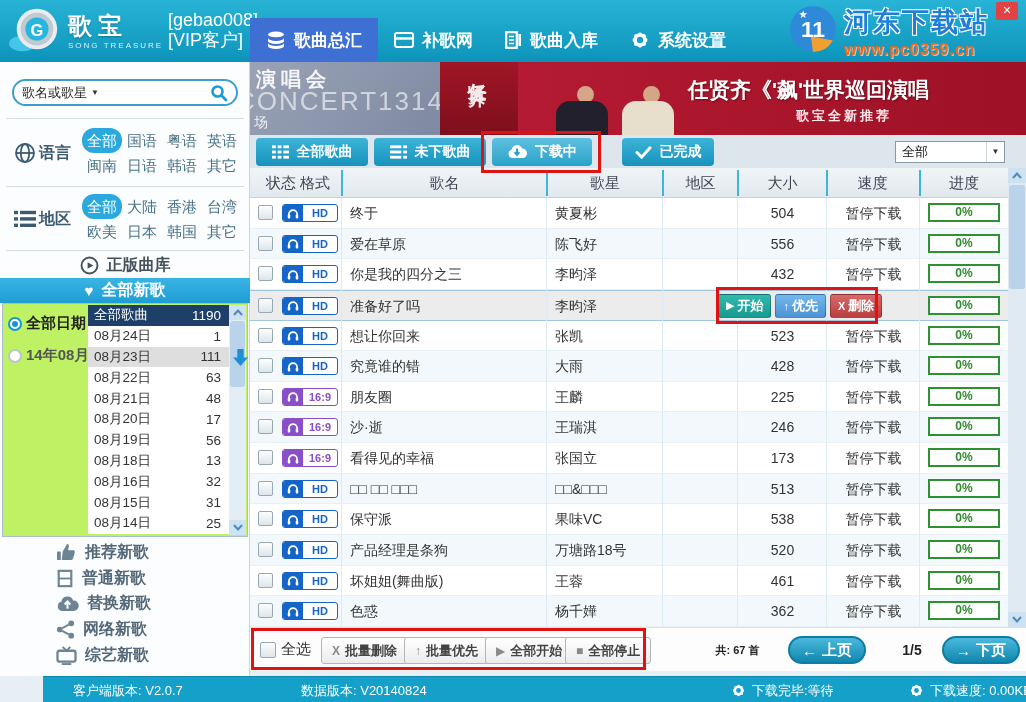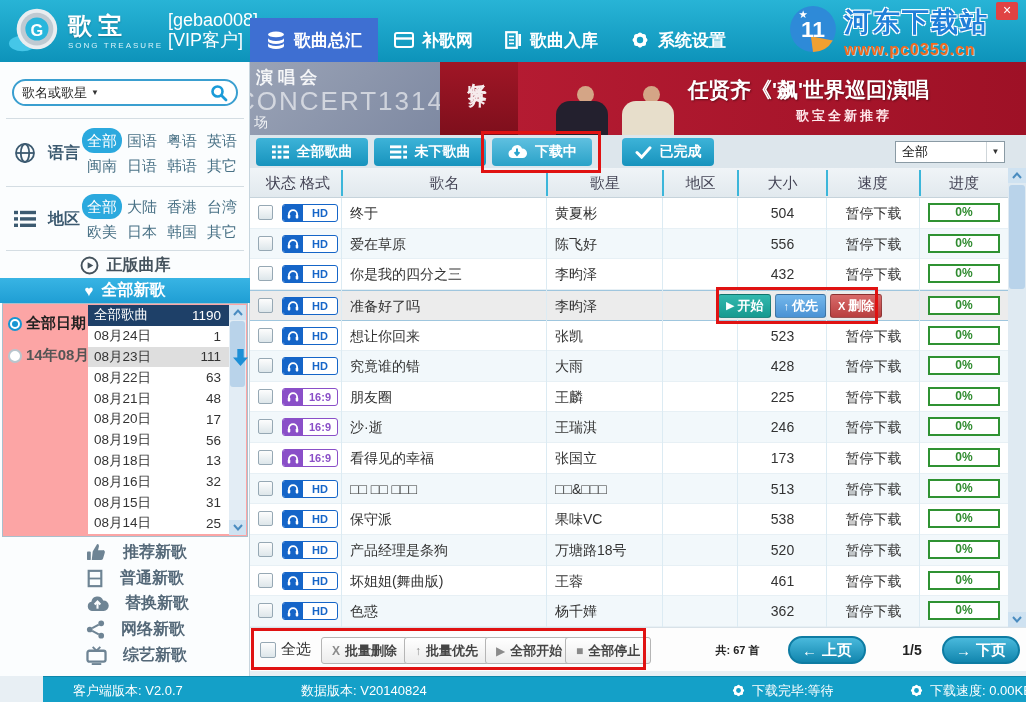--- a/index.html
+++ b/index.html
@@ -32,60 +32,60 @@
 
   
   .sidebar { position:absolute; left:0; top:62px; width:250px; height:614px; background:#fbfdfe; border-right:1px solid #c7d5de; }
   .searchbox { position:absolute; left:12px; top:17px; width:226px; height:27px; background:#fff;
                border:2px solid #3a9fd0; border-radius:14px; display:flex; align-items:center; padding:0 8px; }
   .search-cat { font-size:13px; color:#222; }
   .search-caret { font-size:8px; color:#333; margin-left:4px; }
   .search-input { flex:1; border:none; outline:none; font-size:13px; min-width:10px; background:transparent; }
   .sb-divider { position:absolute; left:6px; width:238px; border-top:1px solid #d4dde3; }
   .filter-block { position:absolute; left:0; width:250px; height:62px; display:flex; align-items:center; }
-  .filter-head { display:flex; align-items:center; gap:12px; width:82px; padding-left:14px; }
+  .filter-head { display:flex; align-items:center; gap:3px; width:82px; padding-left:14px; }
   .filter-label { font-size:16px; font-weight:bold; color:#3c5a70; }
   .chips { width:166px; display:flex; flex-wrap:wrap; }
   .chip { width:40px; height:25px; line-height:25px; text-align:center; font-size:15px; color:#4a7286; border-radius:12px; cursor:default; }
   .chip.on { background:#2ba9de; color:#fff; }
   .licensed { position:absolute; left:0; top:190px; width:250px; height:26px; display:flex; align-items:center; justify-content:center; gap:8px; }
   .licensed-label { font-size:16px; font-weight:bold; color:#44525c; }
   .newsongs-bar { position:absolute; left:0; top:216px; width:250px; height:25px;
                   background:linear-gradient(#38b4e4,#1f9ed4); color:#fff; display:flex; align-items:center; justify-content:center; gap:8px;
                   font-size:16px; font-weight:bold; }
   .heart-glyph { font-size:15px; }
-  .date-panel { position:absolute; left:2px; top:241px; width:246px; height:234px; background:#fca5a5; border:1px solid #a9bfcc; }
+  .date-panel { position:absolute; left:2px; top:241px; width:246px; height:234px; background:#bef264; border:1px solid #a9bfcc; }
   .radio-row { position:absolute; left:5px; display:flex; align-items:center; gap:4px; }
   .radio { width:14px; height:14px; border-radius:50%; border:2px solid #b9c6ce; background:#fff; position:relative; flex:none; }
   .radio.sel { border-color:#1796d2; }
   .radio.sel::after { content:""; position:absolute; left:2px; top:2px; width:6px; height:6px; border-radius:50%; background:#1796d2; }
   .radio-label { font-size:15px; font-weight:bold; color:#222; }
   .radio-label.dim { color:#555; }
   .date-list { position:absolute; left:85px; top:1px; width:141px; height:229px; }
   .drow { position:relative; height:20.8px; display:flex; align-items:center; padding:0 4px 0 6px; background:#fff; }
   .drow.hdr { background:#1e4068; }
   .drow.hdr .dlabel,.drow.hdr .dcount { color:#fff; }
   .drow.sel { background:#dedede; }
   .dlabel { flex:1; font-size:13.5px; color:#333; }
   .dcount { width:38px; text-align:right; font-size:13.5px; color:#333; padding-right:4px; }
   .darrow { position:absolute; right:-19px; top:2px; z-index:3; }
   .date-scroll { position:absolute; right:1px; top:1px; width:17px; height:230px; background:#e3edf5; }
   .scroll-btn { position:absolute; left:0; width:17px; height:15px; background:#cfe2f1; display:flex; align-items:center; justify-content:center; }
   .scroll-thumb { position:absolute; left:1px; width:15px; background:#b9d3ea; border-radius:3px; }
   .cats { position:absolute; left:0; top:478px; width:250px; }
-  .cat-item { height:25.6px; display:flex; align-items:center; gap:16px; padding-left:86px; }
+  .cat-item { height:25.6px; display:flex; align-items:center; gap:8px; padding-left:56px; }
   .cat-label { font-size:16px; font-weight:bold; color:#546878; }
 
   
   .main { position:absolute; left:250px; top:62px; width:776px; height:614px; }
   .banner { position:absolute; left:0; top:0; width:776px; height:73px; overflow:hidden;
             background:linear-gradient(90deg,#c02038,#9e1126); }
   .banner-left { position:absolute; left:0; top:0; width:190px; height:73px;
                  background:linear-gradient(135deg,#9aa3b6,#7e89a2); }
-  .b-line1 { position:absolute; left:6px; top:4px; color:rgba(255,255,255,.9); font-size:17px; font-weight:bold; letter-spacing:5px;text-align:center; }
+  .b-line1 { position:absolute; left:6px; top:4px; color:rgba(255,255,255,.9); font-size:20px; font-weight:bold; letter-spacing:5px;text-align:center; }
   .b-line2 { position:absolute; left:-14px; top:24px; color:rgba(255,255,255,.6); font-size:26px; letter-spacing:2px; white-space:nowrap; }
   .b-line3 { position:absolute; left:4px; top:52px; color:rgba(255,255,255,.85); font-size:14px; }
   .banner-poster { position:absolute; left:190px; top:0; width:78px; height:73px; background:linear-gradient(#a01626,#7e0f1c); }
   .poster-name { position:absolute; left:24px; top:6px; writing-mode:vertical-rl; color:#fff; font-size:19px; font-weight:bold; letter-spacing:2px; opacity:.92; }
   .figure { position:absolute; bottom:0; }
   .fig-head { width:17px; height:17px; border-radius:50%; background:#d4a586; margin:0 auto; }
   .fig-body { width:52px; height:34px; border-radius:14px 14px 0 0; margin-top:-2px; }
   .banner-title { position:absolute; left:438px; top:14px; width:340px; color:#fff; font-size:21px; font-weight:bold; white-space:nowrap; text-shadow:1px 1px 2px rgba(0,0,0,.4); }
   .banner-sub { position:absolute; left:546px; top:45px; color:#ffe9ec; font-size:13px; font-weight:bold; letter-spacing:3px;font-family:Liberation Mono, monospace; }
 

